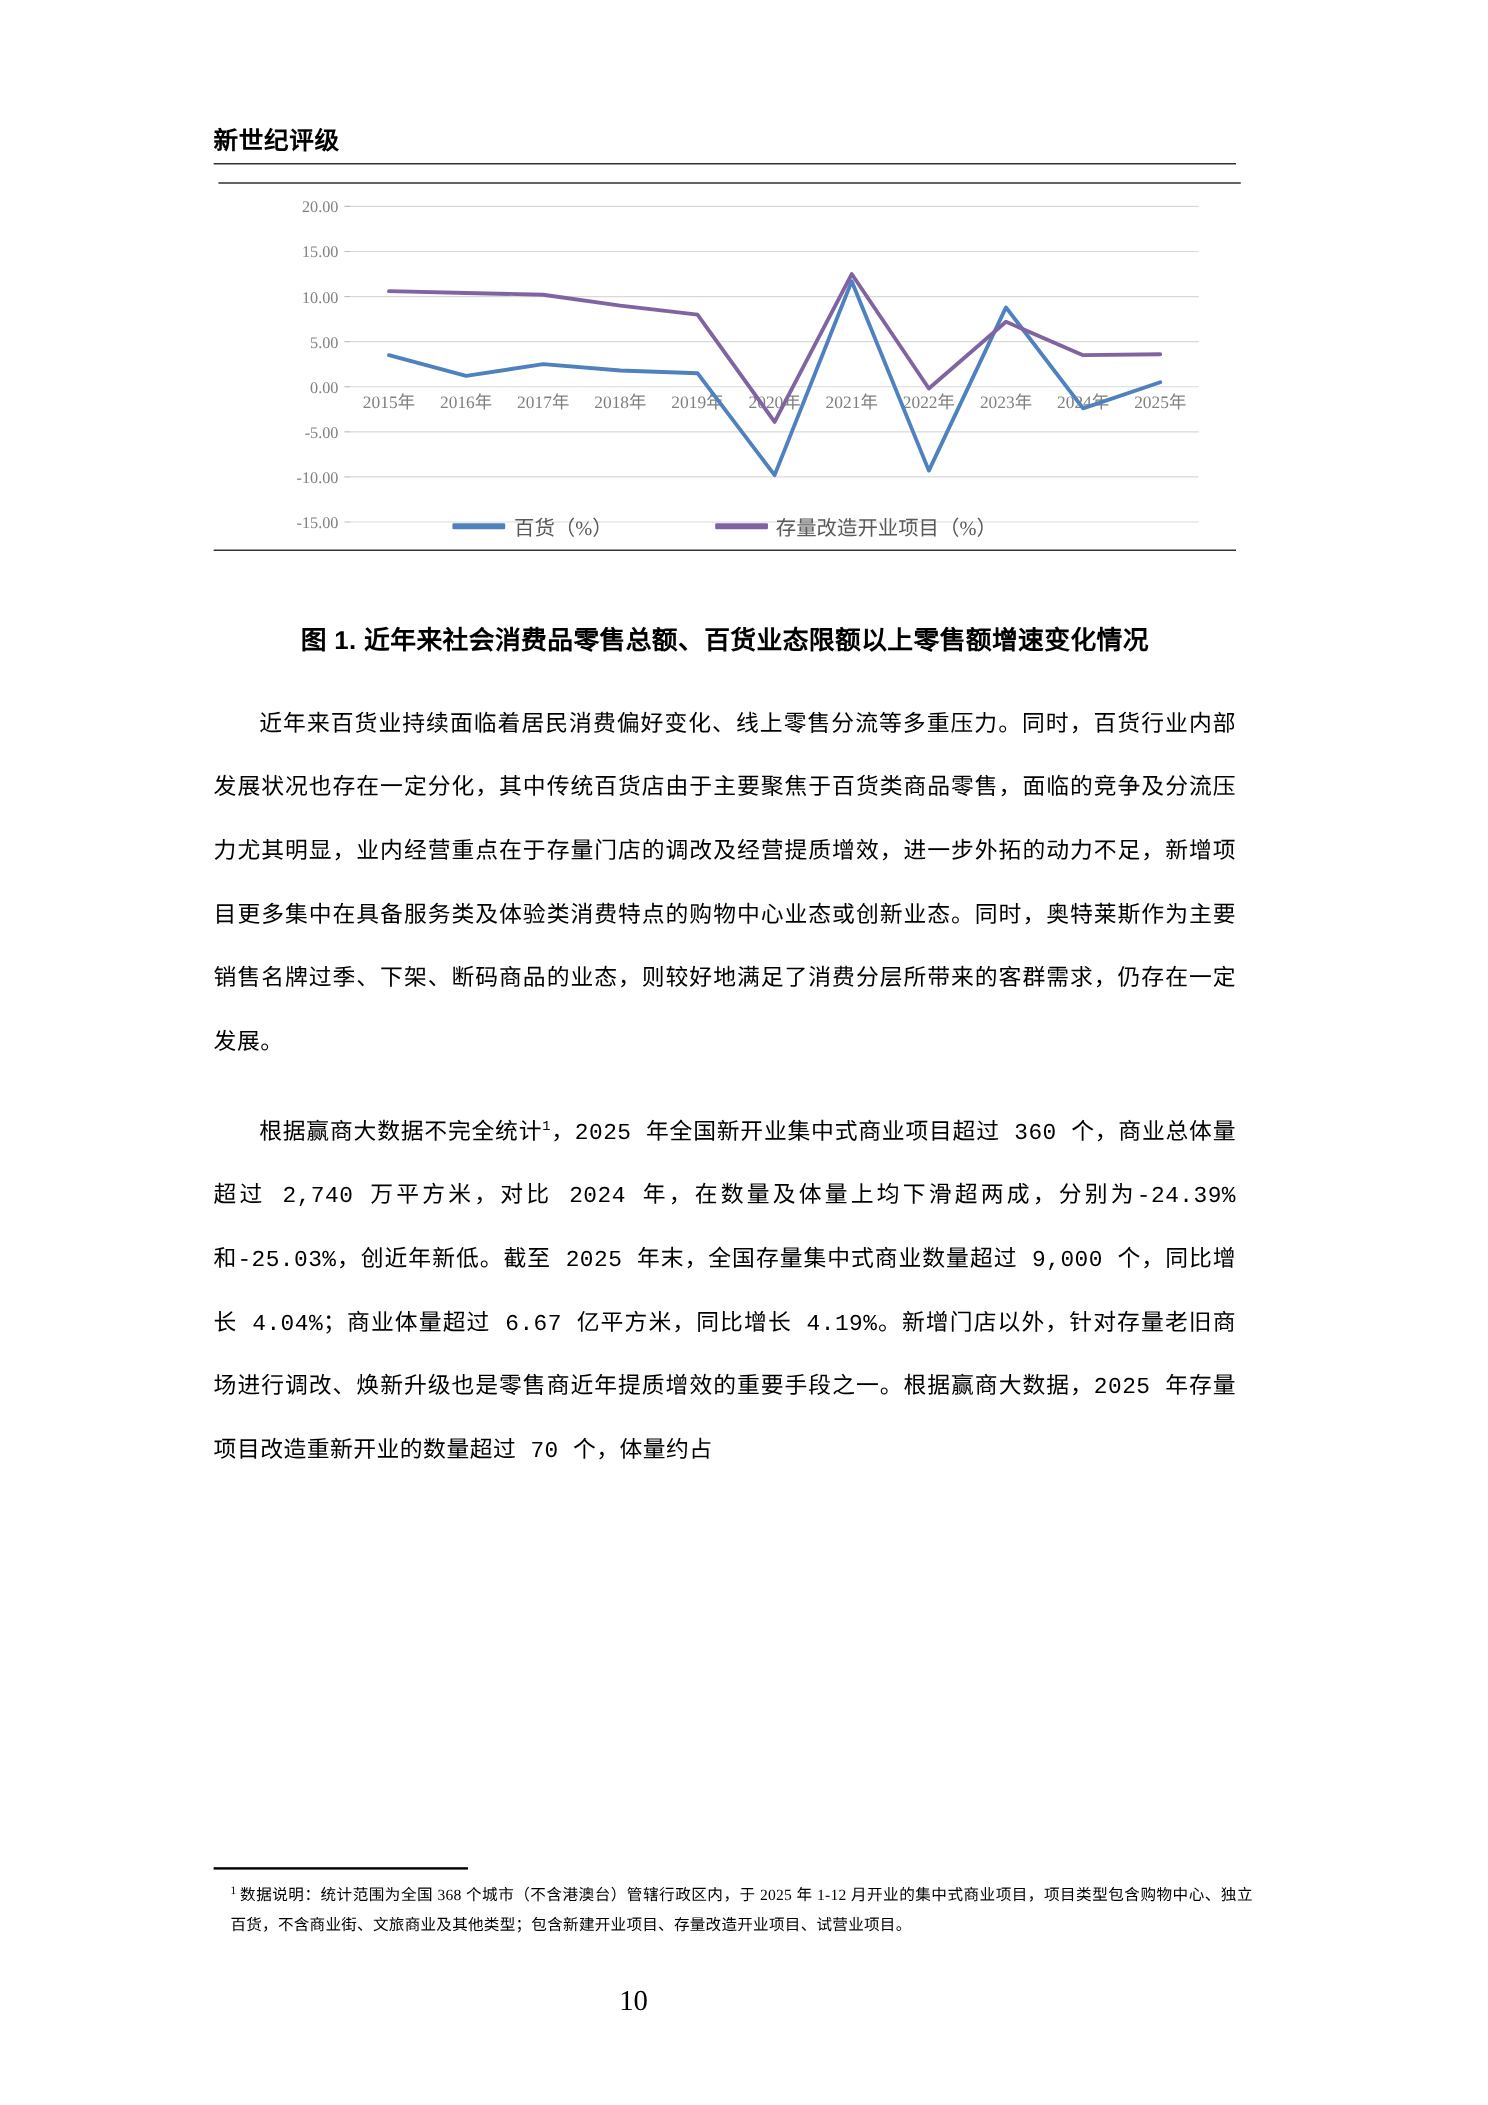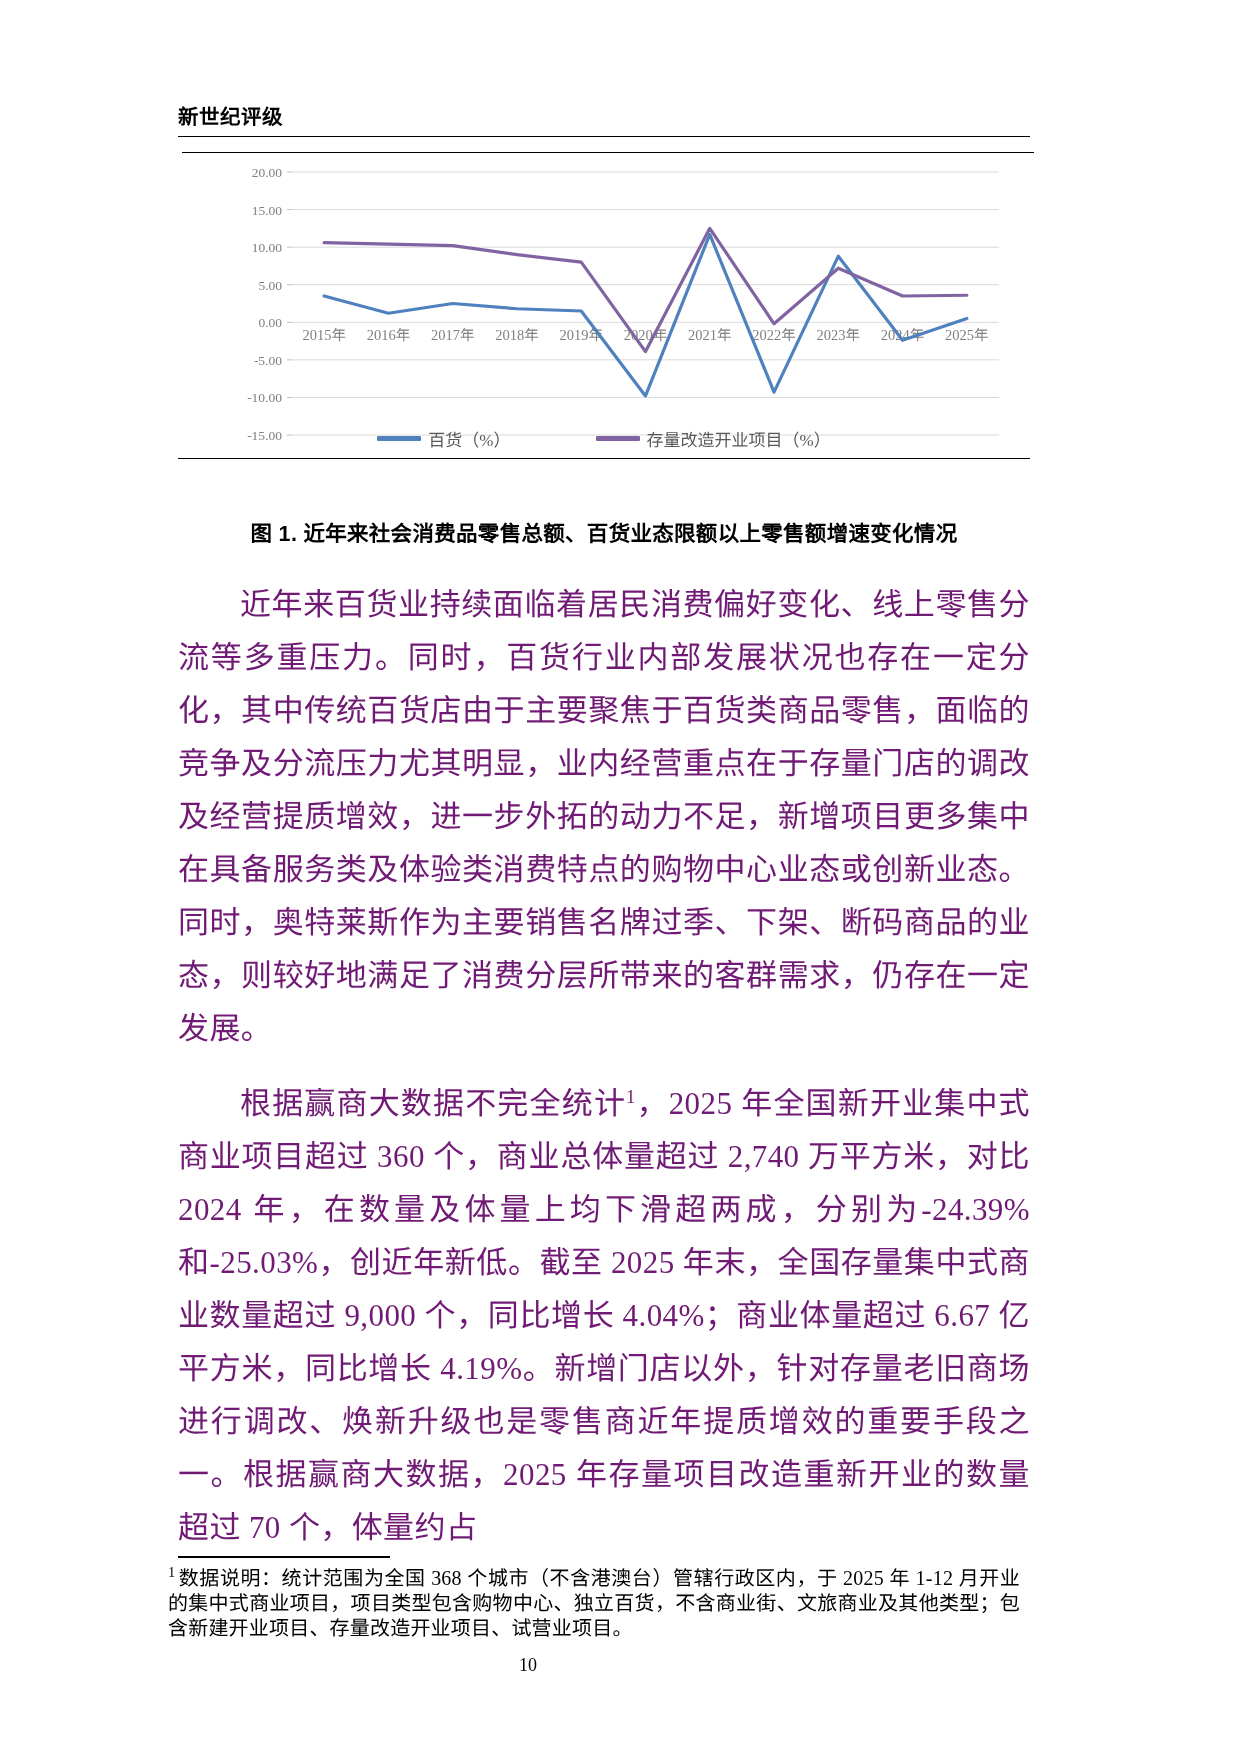--- a/index.html
+++ b/index.html
@@ -123,71 +123,71 @@
   }
 
   
   .body-text {
     position: absolute;
     left: 178px;
     top: 578px;
     width: 852px;
   }
   .para {
-    font-family: Liberation Serif, serif;
-    font-size: 31px;
+    font-family: Liberation Mono, monospace;
+    font-size: 19px;
     line-height: 53px;
     text-align: justify;
     text-justify: inter-ideograph;
     text-indent: 2em;
     margin: 0 0 22px 0;
     letter-spacing: 0.4px;
-    color: #701a75;
+    color: #000000;
   }
   .para sup {
     font-size: 0.6em;
     vertical-align: super;
     line-height: 0;
   }
 
   
   .footnote-rule {
     position: absolute;
     left: 178px;
     top: 1556px;
     width: 212px;
     border-top: 2.2px solid #000;
   }
   .footnote {
     position: absolute;
-    left: 168px;
+    left: 192px;
     top: 1566px;
     width: 852px;
     font-family: "Liberation Serif", "DejaVu Serif", serif;
-    font-size: 20px;
+    font-size: 13px;
     line-height: 25px;
     text-align: justify;
     letter-spacing: 0.2px;
   }
   .footnote sup {
     font-size: 0.72em;
     vertical-align: super;
     line-height: 0;
     margin-right: 3px;
   }
 
   
   .page-number {
     position: absolute;
     left: 0;
     top: 1655px;
     width: 1056px;
     text-align: center;
     font-family: "Liberation Serif", "DejaVu Serif", serif;
-    font-size: 18px;
+    font-size: 24px;
   }
 
   .axis-label {
     font-family: "Liberation Serif", "DejaVu Serif", serif;
     font-size: 13.5px;
     fill: #808080;
   }
   .cat-label {
     font-family: "Liberation Serif", "DejaVu Serif", serif;
     font-size: 14.5px;

